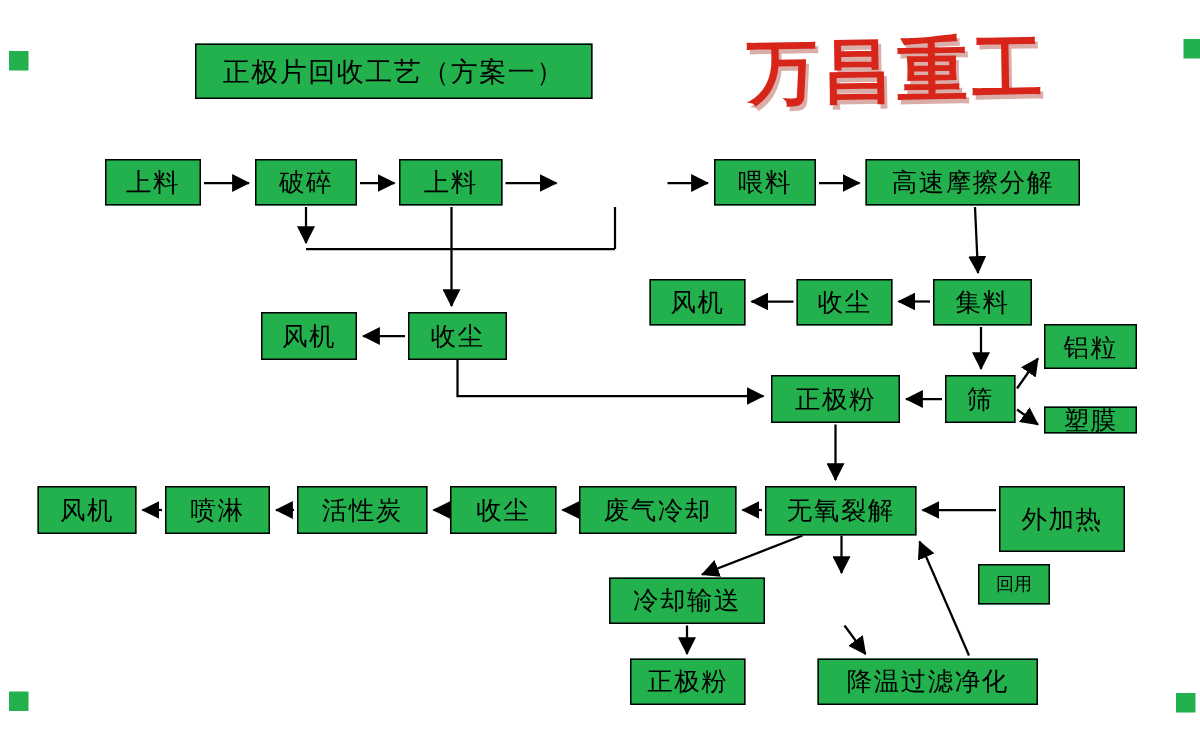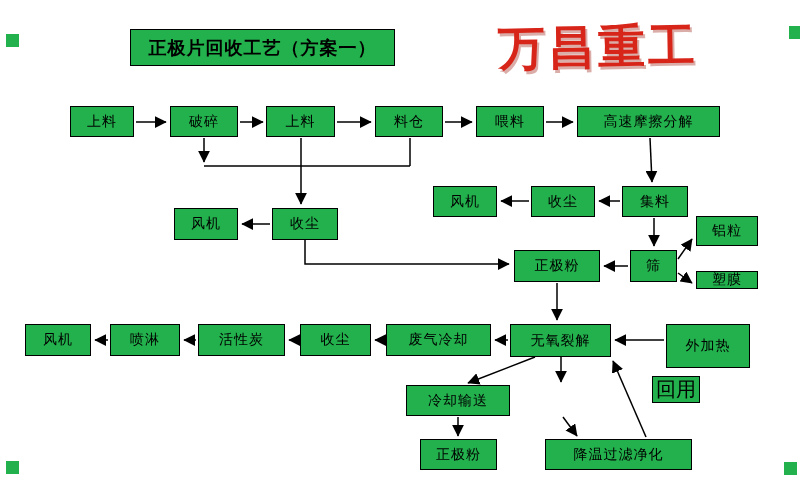--- a/index.html
+++ b/index.html
@@ -1,23 +1,23 @@
 <!DOCTYPE html>
 <html style="--node-fill: #22b14c; --node-border: #000000; --watermark: #d8251a; --line: #000000;"><head>
 <meta charset="utf-8">
 <style>
   html,body{margin:0;padding:0;background:#fff;}
   .canvas{position:relative;width:800px;height:490px;background:#ffffff;overflow:hidden;
           font-family:"Liberation Serif","DejaVu Serif",serif;}
   .connectors{position:absolute;left:0;top:0;pointer-events:none;}
   .node{position:absolute;box-sizing:border-box;background:var(--node-fill,#22b14c);
         border:1px solid var(--node-border,#000);color:#000;display:flex;align-items:center;
-        justify-content:center;font-size:14px;letter-spacing:1px;white-space:nowrap;}
-  .title-box{font-size:18px;font-weight:bold;letter-spacing:1px;}
-  .small-box{font-size:20px;letter-spacing:0;}
+        justify-content:center;font-size:17px;letter-spacing:1px;white-space:nowrap;}
+  .title-box{font-size:18px;font-weight:normal;letter-spacing:1px;}
+  .small-box{font-size:12px;letter-spacing:0;}
   .corner{position:absolute;width:13px;height:13px;background:var(--node-fill,#22b14c);}
   .watermark{position:absolute;left:482px;top:16px;width:232px;text-align:center;
              font-family:"Liberation Serif","DejaVu Serif",serif;font-size:47px;font-weight:bold;
              color:var(--watermark,#d8251a);letter-spacing:3px;white-space:nowrap;
              transform:rotate(-1deg);text-shadow:2px 3px 0 rgba(150,20,10,0.35);}
 </style>
 </head>
 <body>
 
 <div class="canvas">
@@ -62,21 +62,20 @@
     </g>
   </svg>
 
   <div class="node title-box" style="left:130px;top:29px;width:265px;height:37px">正极片回收工艺（方案一）</div>
 
   <div class="watermark">万昌重工</div>
 
   <div class="node" style="left:70px;top:106px;width:64px;height:31px">上料</div>
   <div class="node" style="left:170px;top:106px;width:68px;height:31px">破碎</div>
   <div class="node" style="left:266px;top:106px;width:69px;height:31px">上料</div>
-  <div class="node" style="left:375px;top:106px;width:68px;height:31px">料仓</div>
   <div class="node" style="left:476px;top:106px;width:68px;height:31px">喂料</div>
   <div class="node" style="left:577px;top:106px;width:143px;height:31px">高速摩擦分解</div>
 
   <div class="node" style="left:433px;top:186px;width:64px;height:31px">风机</div>
   <div class="node" style="left:531px;top:186px;width:64px;height:31px">收尘</div>
   <div class="node" style="left:622px;top:186px;width:66px;height:31px">集料</div>
 
   <div class="node" style="left:174px;top:208px;width:64px;height:32px">风机</div>
   <div class="node" style="left:272px;top:208px;width:66px;height:32px">收尘</div>
 

